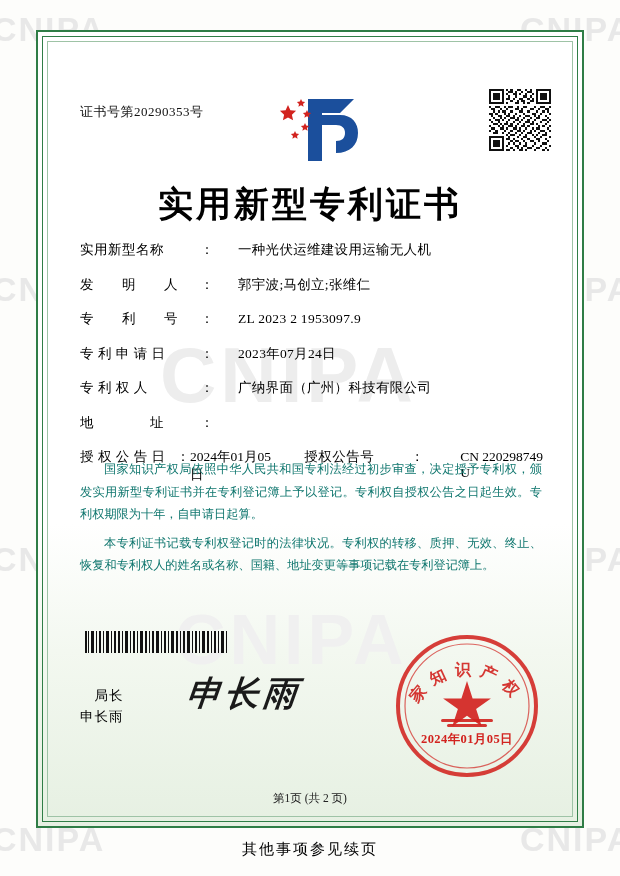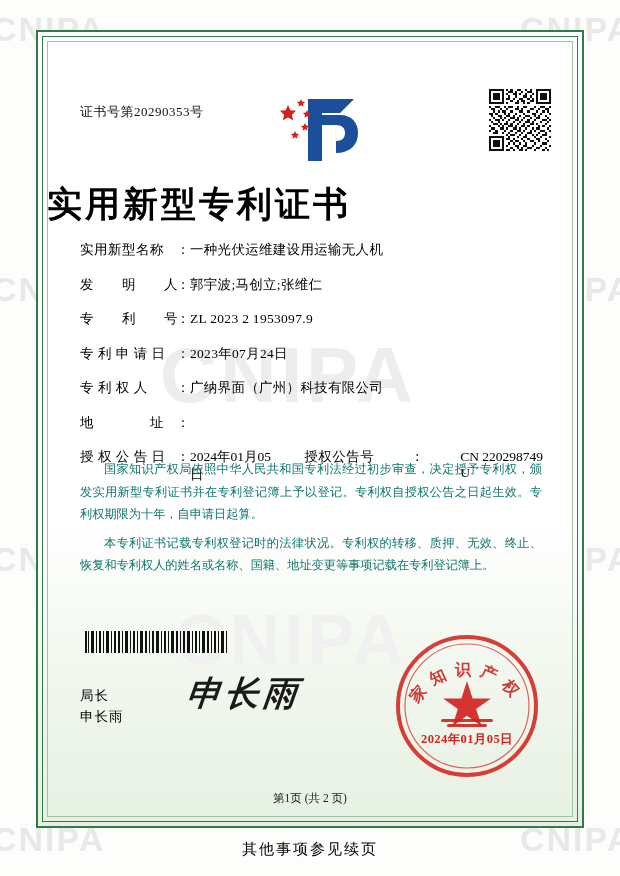--- a/index.html
+++ b/index.html
@@ -133,39 +133,41 @@
     top: 50px;
     width: 110px;
     height: 76px;
   }
 
   .title {
     position: absolute;
     left: 0;
     top: 140px;
     width: 526px;
+    text-align: center;
     font-size: 35px;
     font-weight: bold;
     letter-spacing: 3px;
     color: #000;
     font-family: "DejaVu Serif", serif;
   }
 
   .fields {
     position: absolute;
     left: 33px;
     top: 200px;
     width: 470px;
   }
   .field-row {
     display: flex;
     align-items: baseline;
     margin-bottom: 16.5px;
     font-size: 13.5px;
     color: #000;
+    gap: 24px;
   }
   .field-label {
     width: 96px;
     flex: 0 0 96px;
     letter-spacing: 0.5px;
     white-space: nowrap;
   }
   .field-sep {
     flex: 0 0 14px;
     text-align: center;
@@ -215,20 +217,21 @@
     height: 22px;
   }
 
   .sign-block {
     position: absolute;
     left: 33px;
     top: 645px;
     font-size: 13.5px;
     line-height: 1.55;
     letter-spacing: 1px;
+    text-align: right;
   }
   .signature {
     position: absolute;
     left: 140px;
     top: 630px;
     font-size: 34px;
     font-family: "DejaVu Serif", serif;
     font-style: italic;
     font-weight: bold;
     color: #1a1a1a;

